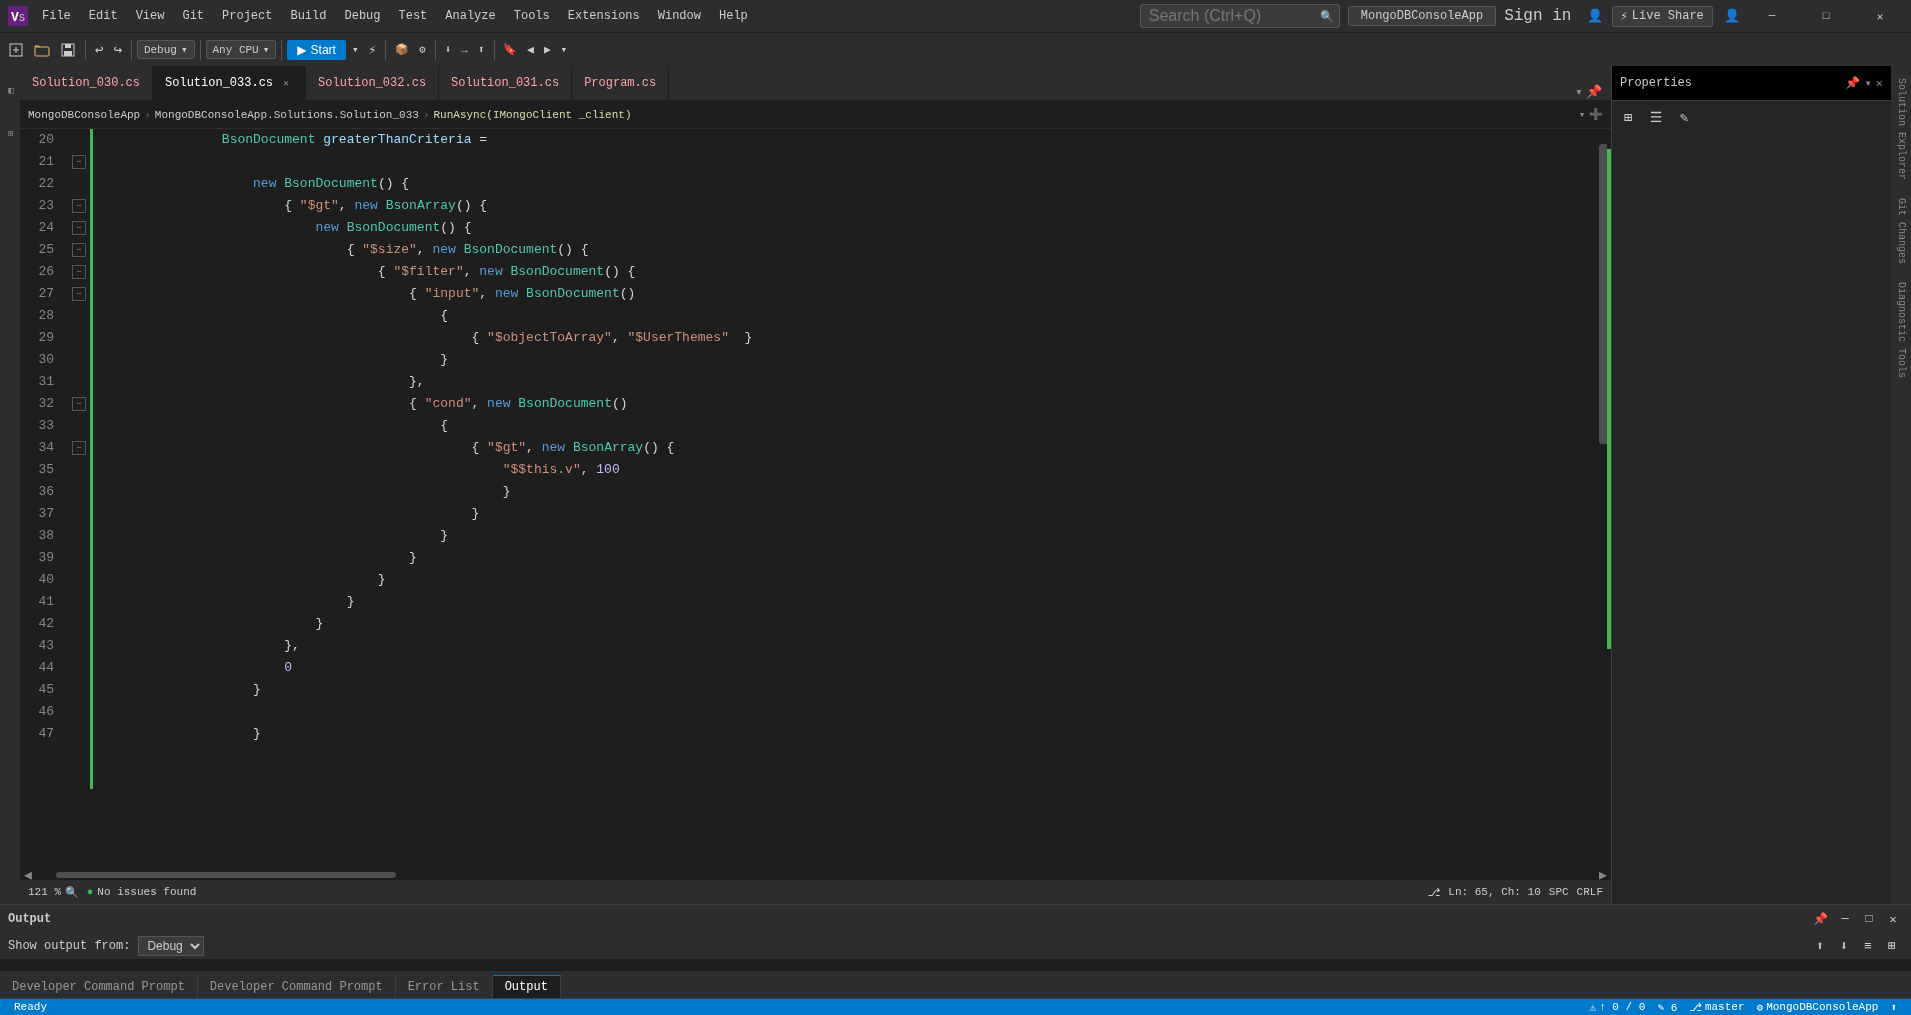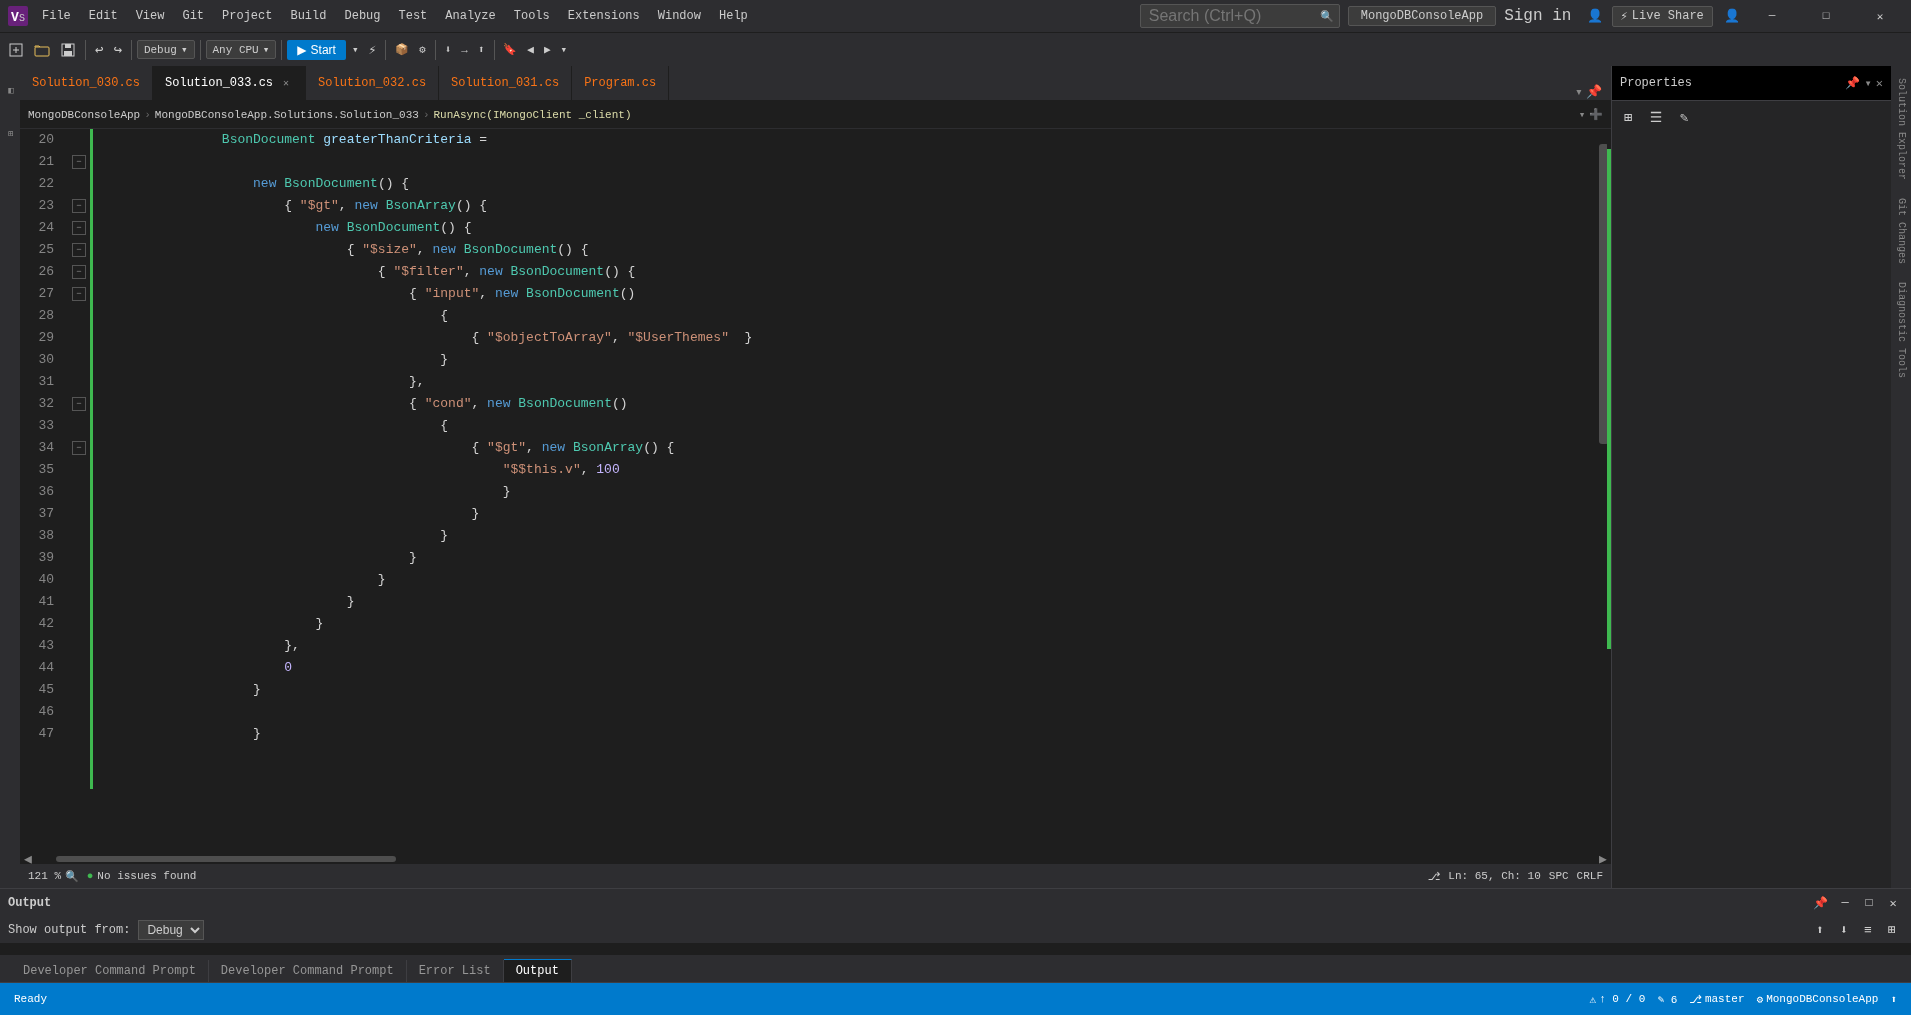--- a/index.html
+++ b/index.html
@@ -177,21 +177,21 @@
       border-bottom: 1px solid #1e1e1e;
     }
     .tab {
       height: 35px;
       padding: 0 12px;
       display: flex;
       align-items: center;
       gap: 6px;
       cursor: pointer;
       font-size: 12px;
-      color: #f97316;
+      color: #fca5a5;
       background: #2d2d30;
       border-right: 1px solid #1e1e1e;
       white-space: nowrap;
       flex-shrink: 0;
     }
     .tab.active {
       background: #1e1e1e;
       color: #ffffff;
       border-top: 1px solid #007acc;
     }
@@ -343,21 +343,21 @@
       font-size: 10px;
       color: #888;
       padding: 8px 2px;
       cursor: pointer;
       white-space: nowrap;
     }
 
     
     #status-bar {
       background: #007acc;
-      height: 32px;
+      height: 16px;
       display: flex;
       align-items: center;
       padding: 0 8px;
       font-size: 11px;
       color: white;
       flex-shrink: 0;
       gap: 4px;
     }
     .status-item {
       padding: 0 6px;
@@ -384,21 +384,20 @@
       color: #ccc;
       gap: 8px;
       justify-content: space-between;
     }
     #output-tabs {
       display: flex;
       background: #2d2d30;
       height: 28px;
       align-items: flex-end;
       border-bottom: 1px solid #3e3e42;
-      padding-left: 11px;
     }
     .output-tab {
       padding: 4px 12px;
       font-size: 12px;
       color: #969696;
       cursor: pointer;
       border-right: 1px solid #3e3e42;
     }
     .output-tab.active {
       color: #ffffff;

